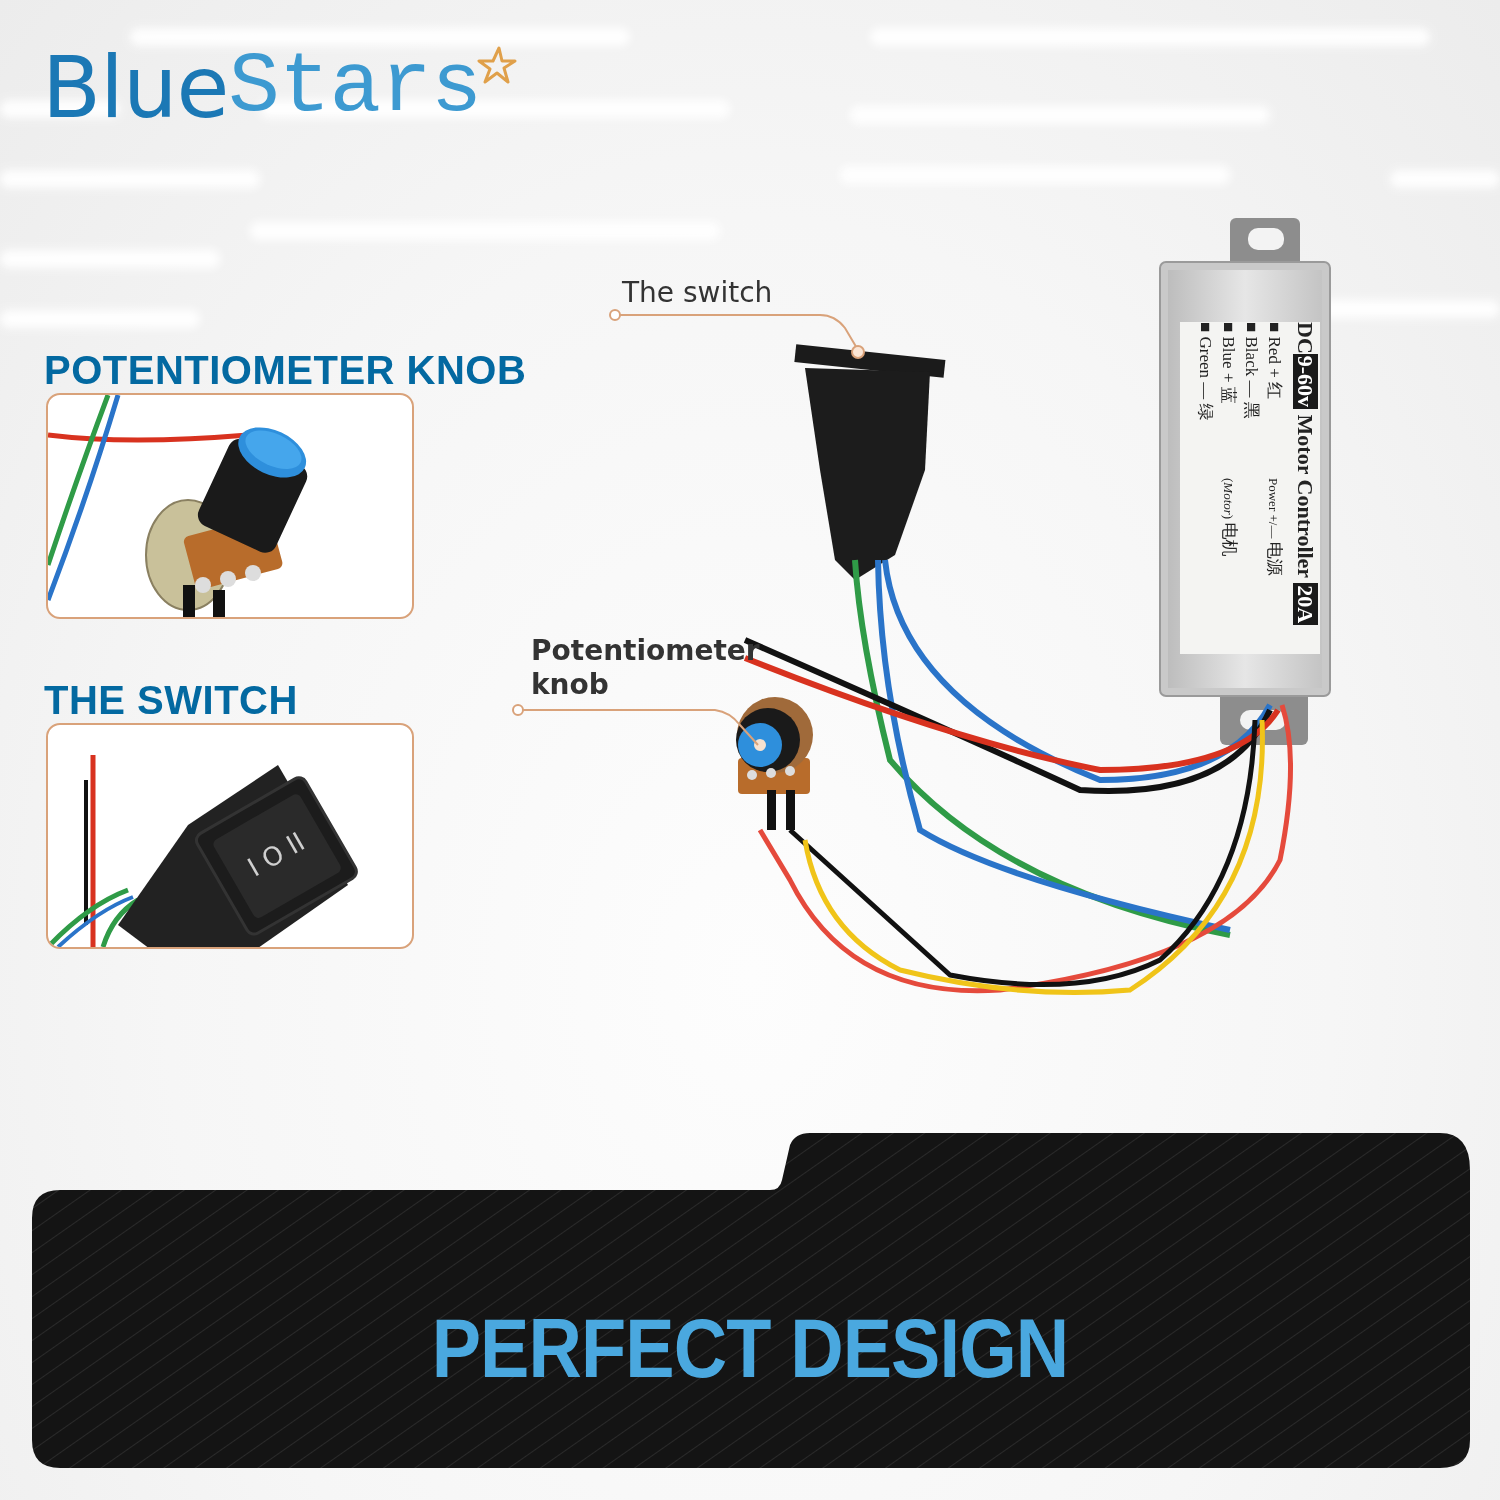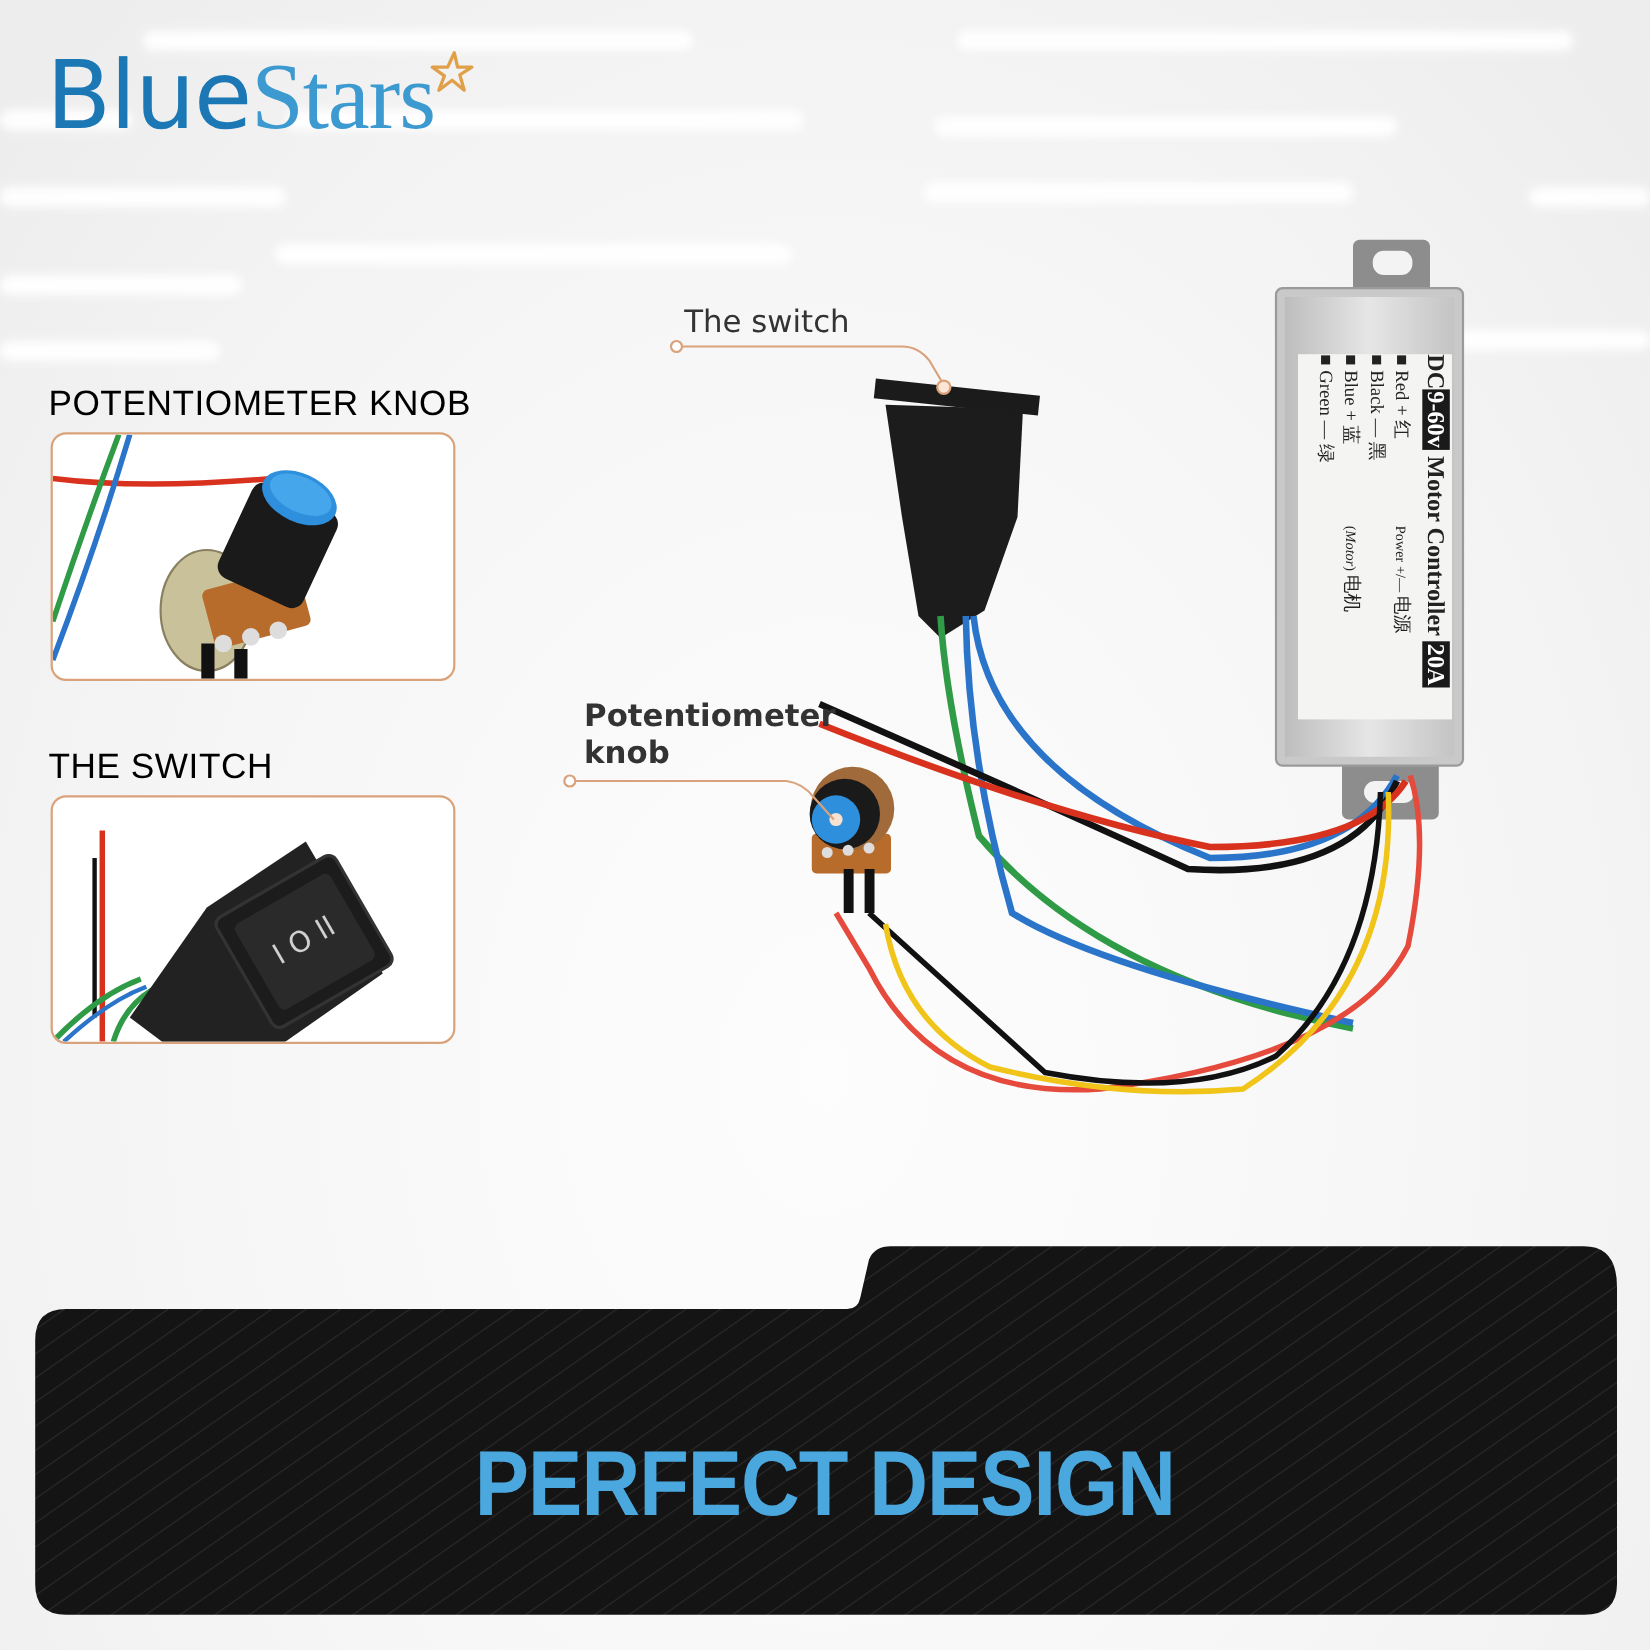--- a/index.html
+++ b/index.html
@@ -8,25 +8,25 @@
     background: #f3f3f3;
     font-family: "Liberation Sans", sans-serif;
   }
   .bg-stripes { position: absolute; inset: 0; pointer-events: none; }
   .bg-stripe { position: absolute; height: 18px; background: #ffffff; border-radius: 9px; filter: blur(4px); opacity: .95; }
   .vignette { position:absolute; inset:0; background: radial-gradient(ellipse at 50% 65%, #fdfdfd 0%, #f6f6f6 55%, #ececec 100%); }
 
   
   .logo { position: absolute; left: 42px; top: 30px; height: 100px; display: flex; align-items: flex-end; }
   .logo-blue { font-family: "DejaVu Sans", sans-serif; font-size: 86px; letter-spacing: -1px; line-height: 1; color: #1b78b5; font-weight: normal; }
-  .logo-stars { font-family: Liberation Serif, serif; font-size: 86px; letter-spacing: -1px; line-height: 1; color: #3d9ad1; }
+  .logo-stars { font-family: Liberation Mono, monospace; font-size: 86px; letter-spacing: -1px; line-height: 1; color: #3d9ad1; }
   .logo-star { position: relative; top: -44px; margin-left: -4px; width: 40px; height: 40px; }
 
   
-  .section-heading { position: absolute; left: 44px; font-size: 32px; font-weight: normal; color: #000000; letter-spacing: .5px; }
+  .section-heading { position: absolute; left: 44px; font-size: 40px; font-weight: bold; color: #0369a1; letter-spacing: .5px; }
   .photo-card { position: absolute; left: 46px; width: 364px; height: 222px; border: 2px solid #d9a27a; border-radius: 14px; background: #ffffff; overflow: hidden; }
 
   
   .callout-label { position: absolute; font-size: 28px; color: #333; font-family: "DejaVu Sans", sans-serif; line-height: 34px; }
   .callout-svg { position:absolute; left:0; top:0; width:1500px; height:1500px; pointer-events:none; }
   .banner-text { position: absolute; left: 0; width: 1500px; top: 1300px; text-align: center; font-size: 84px; font-weight: bold; color: #4aa8df; letter-spacing: -1px; transform: scaleX(.88); transform-origin: 750px 0; }
 
   .controller-label-text { font-family: "Liberation Serif", serif; }
 </style>
 </head>

